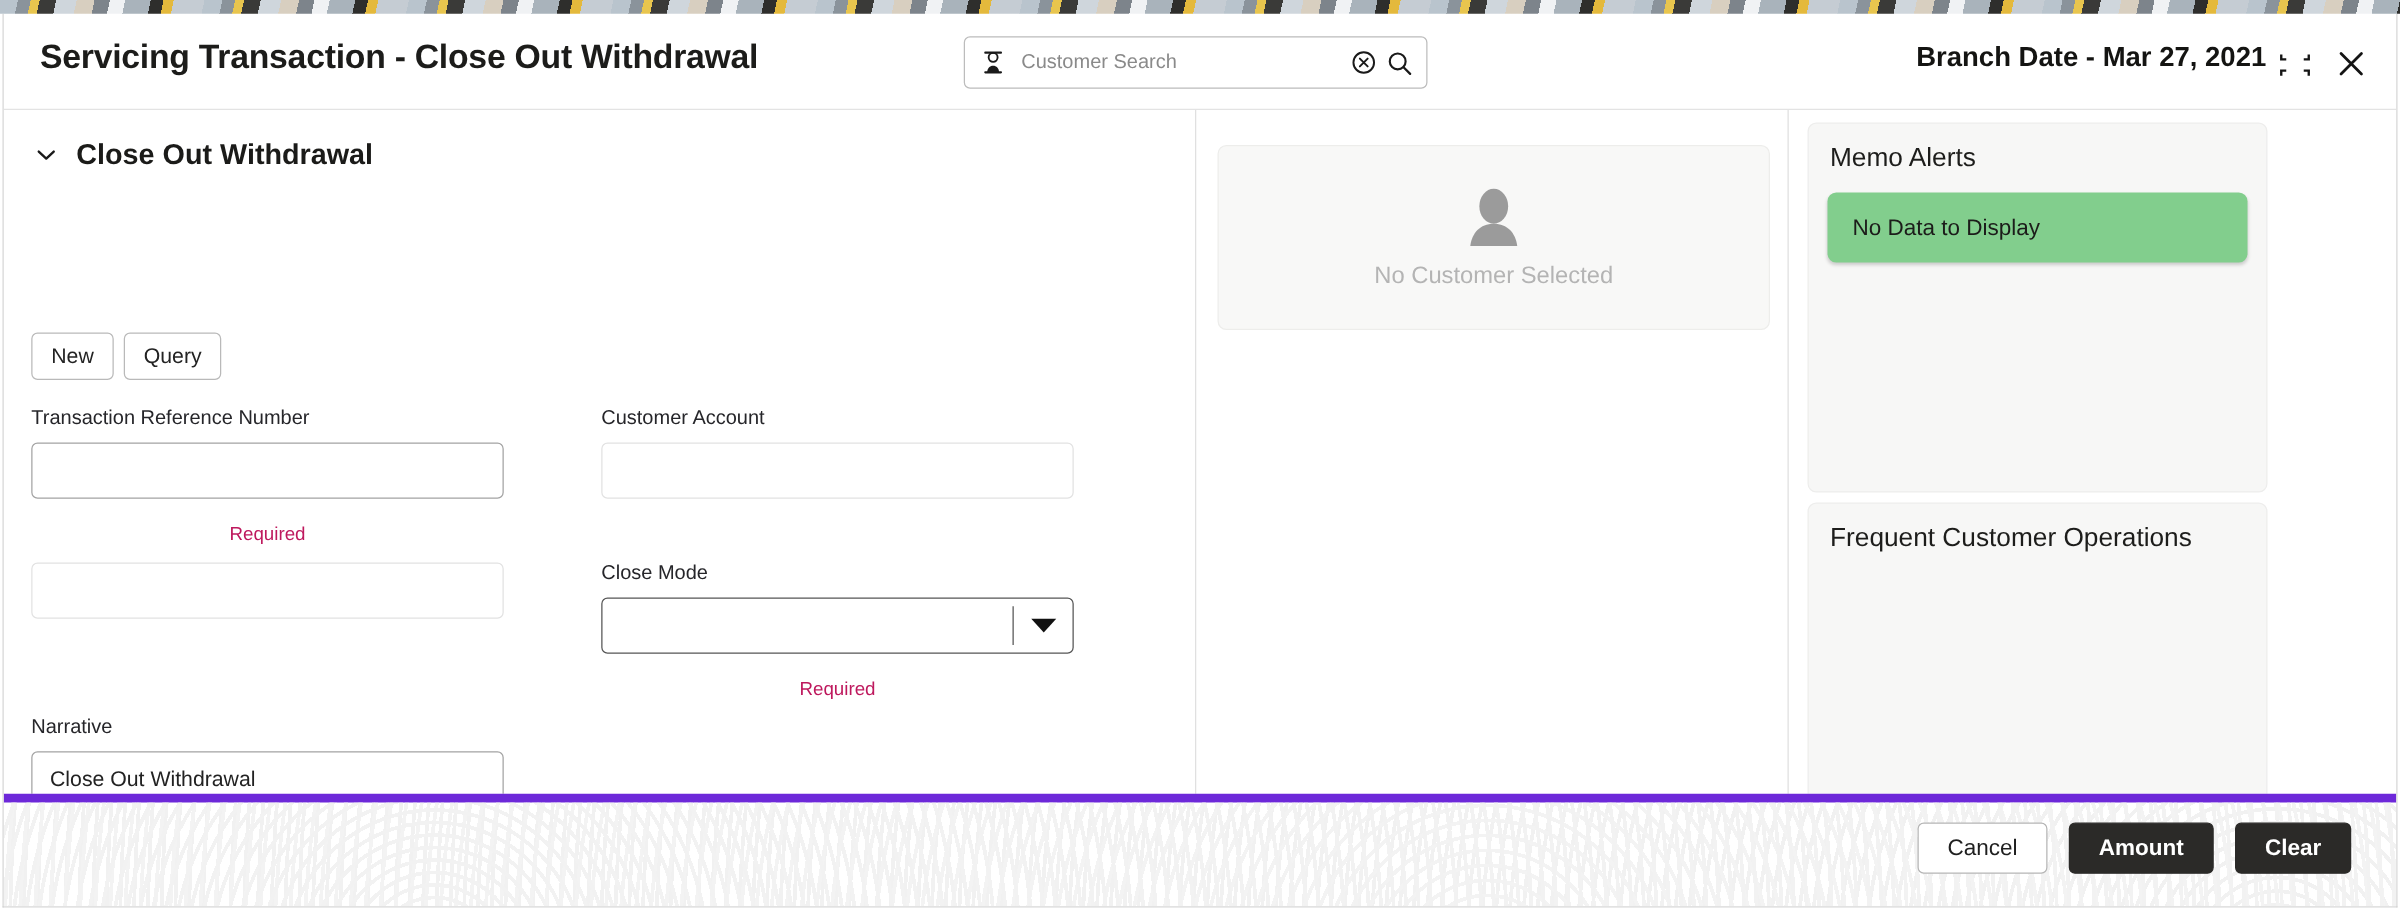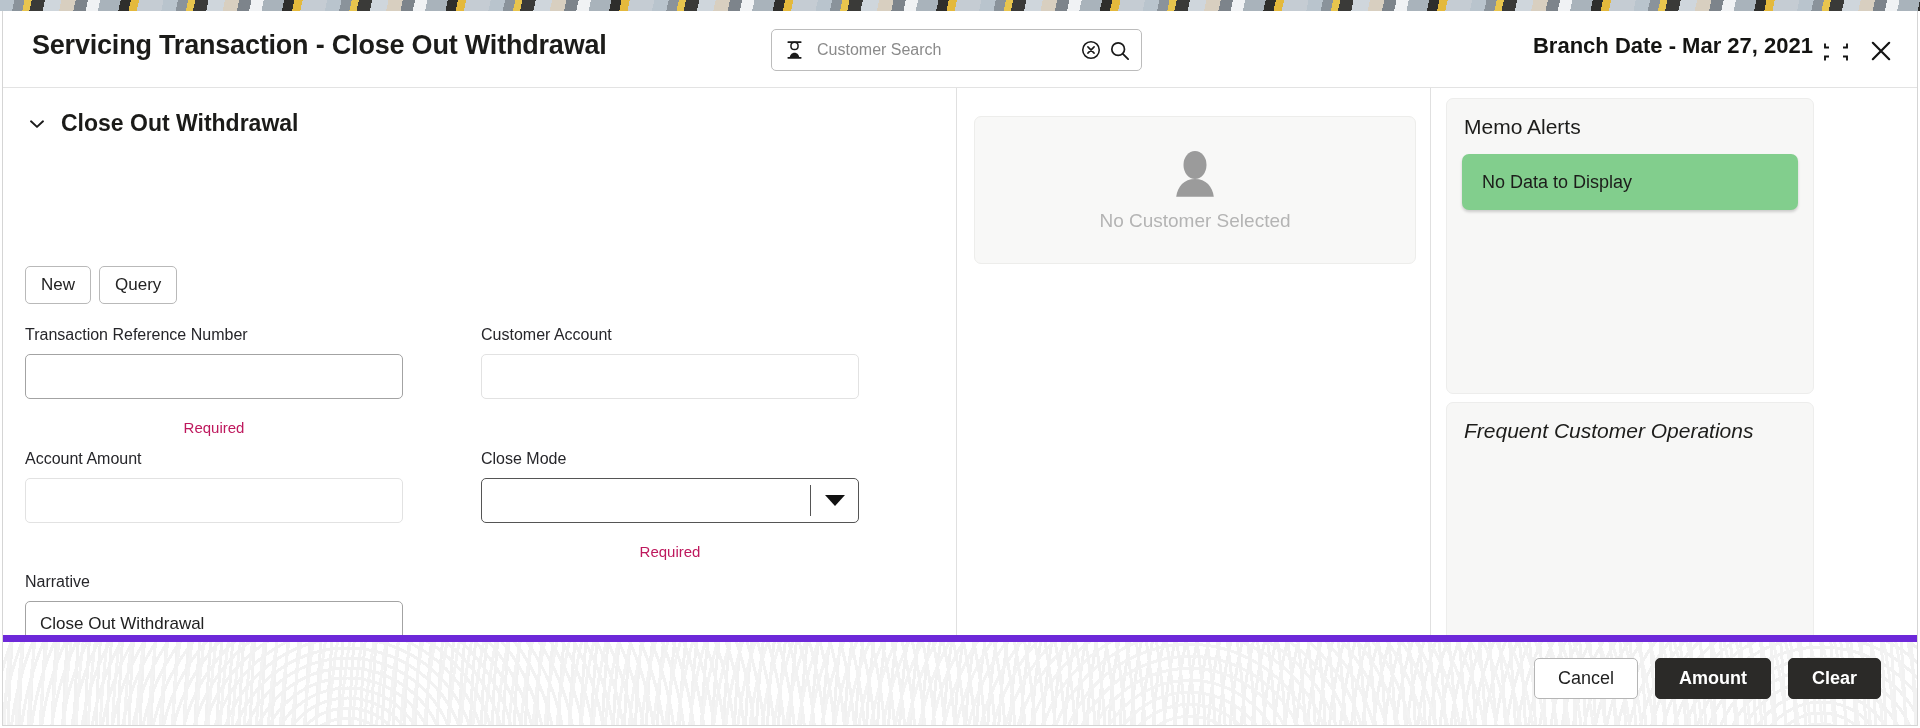--- a/index.html
+++ b/index.html
@@ -243,21 +243,21 @@
 
   .panel {
     position: absolute;
     left: 15px;
     width: 368px;
     background: #f7f7f6;
     border: 1px solid #ededec;
     border-radius: 7px;
   }
   .panel-1 { top: 10px; height: 296px; }
-  .panel-2 { top: 314px; height: 299px; font-style: italic; }
+  .panel-2 { top: 314px; height: 299px; }
 
   .panel-title { font-size: 21px; color: #1d1d1b; padding: 16px 0 0 17px; }
 
   .alert-chip {
     margin: 15px 15px 0 15px;
     height: 56px;
     background: #82ce8d;
     border-radius: 7px;
     display: flex; align-items: center;
     padding-left: 20px;
@@ -386,21 +386,20 @@
           <input class="f-input" type="text" value="" style="">
           <span class="f-req">Required</span>
         </div>
 
         <div class="field" style="left:478px; top:238px;">
           <label class="f-label">Customer Account</label>
           <input class="f-input light" type="text" value="" style="">
         </div>
 
         <div class="field" style="left:22px; top:362px;">
-          <label class="f-label">Account Amount</label>
           <input class="f-input light" type="text" value="" style="">
         </div>
 
         <div class="field" style="left:478px; top:362px;">
           <label class="f-label">Close Mode</label>
           <div class="dd-wrap">
             <div class="dd-box"></div>
             <div class="dd-sep"></div>
             <div class="dd-arrow"></div>
           </div>

